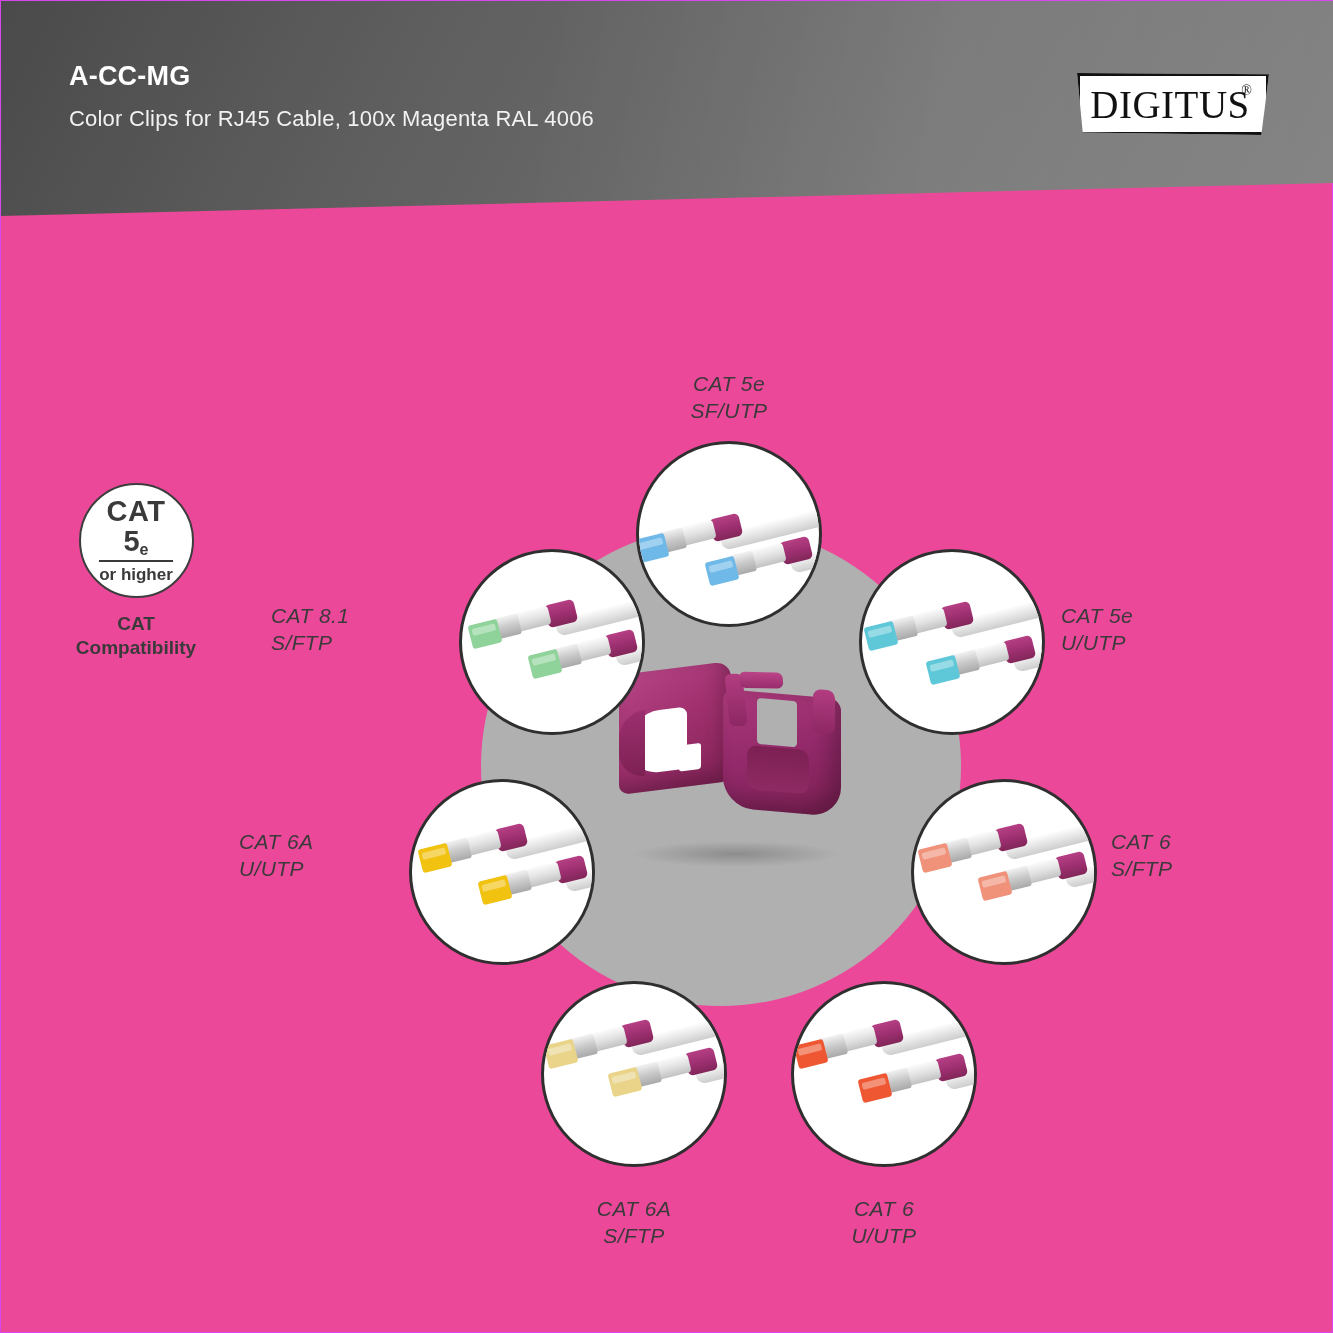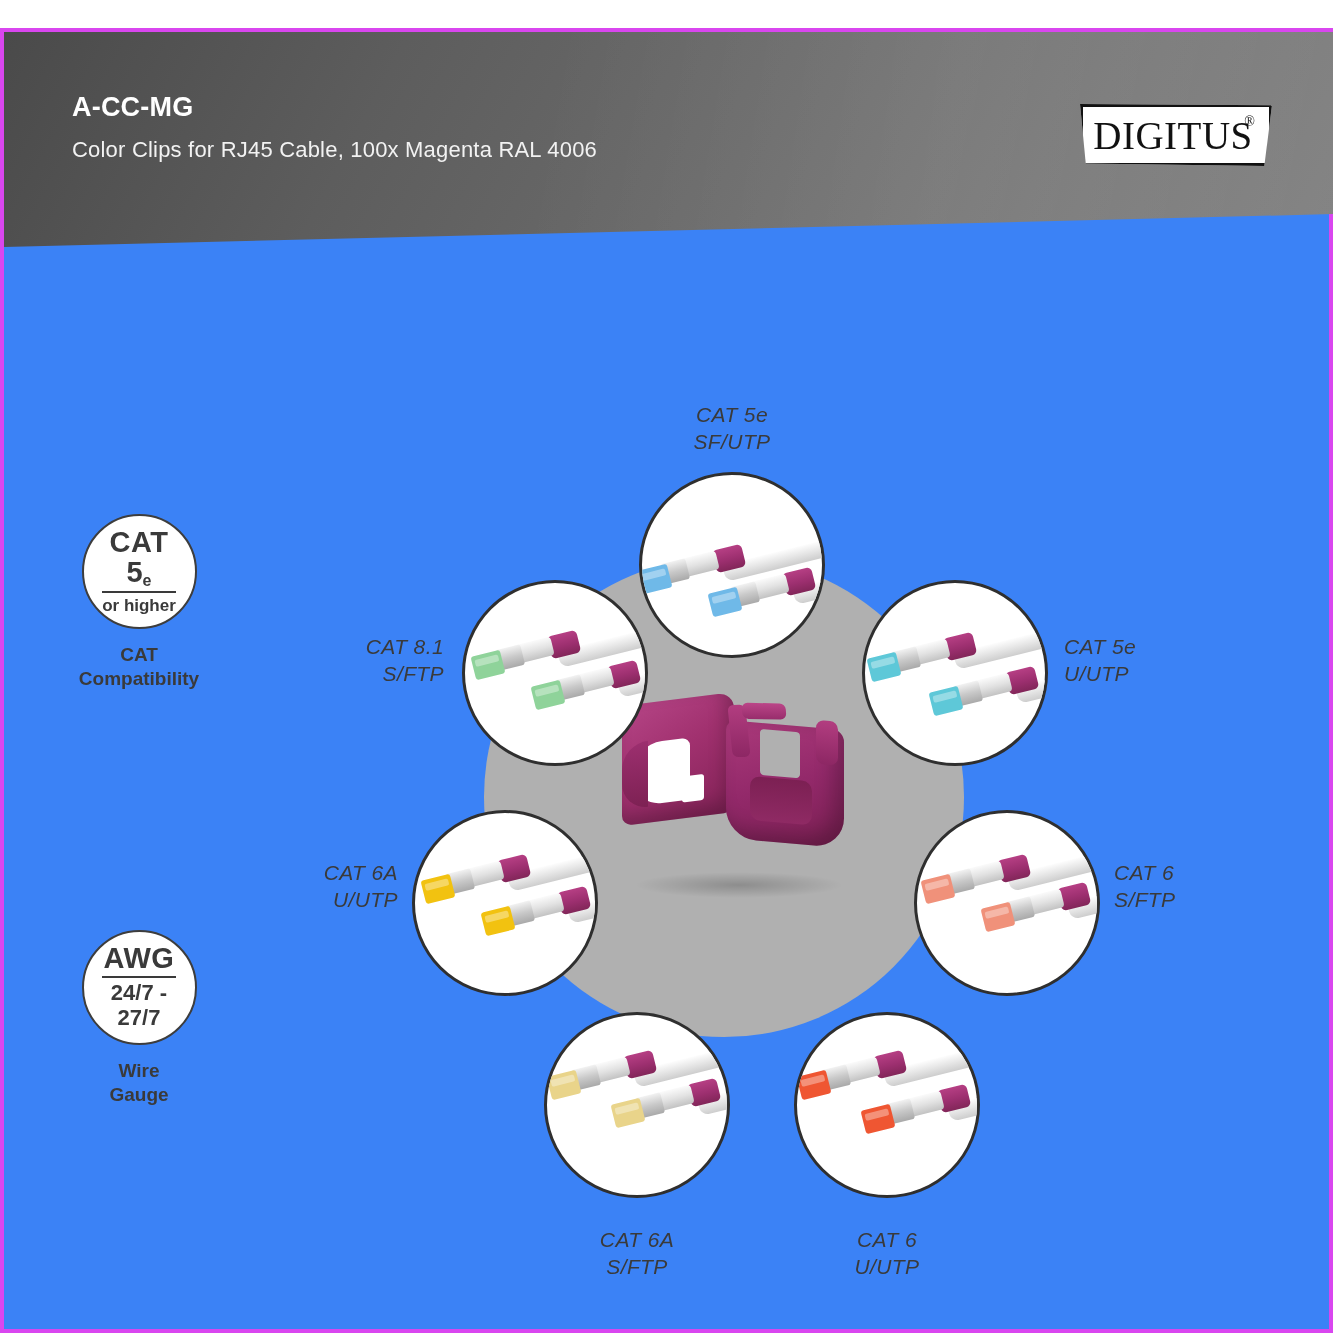--- a/index.html
+++ b/index.html
@@ -5,24 +5,23 @@
   html,body{margin:0;padding:0;}
   body{
     width:1333px;height:1333px;
     background:#ffffff;
     font-family:"Liberation Sans", sans-serif;
     overflow:hidden;
     position:relative;
   }
   #page{
     position:absolute;inset:0;
-    background:#3b82f6;
-    border:4px solid #d946ef;
+    background:#ec4899;
+    border:1px solid #d946ef;
     box-sizing:border-box;
-    margin-top:28px;
   }
 
   
   .header-wrap{
     position:absolute;left:0;top:0;width:1333px;height:230px;
     overflow:hidden;
   }
   .header-bg{
     position:absolute;left:0;top:0;width:1333px;height:230px;
     background:linear-gradient(118deg,#4a4a4a 0%,#5d5d5d 28%,#6b6b6b 55%,#787878 78%,#828282 100%);
@@ -104,21 +103,21 @@
   .callout{
     position:absolute;width:186px;height:186px;border-radius:50%;
     background:#ffffff;border:3px solid #2f2f2f;box-sizing:border-box;
     overflow:hidden;
   }
   .co-label{
     position:absolute;font-size:21px;color:#3a3a3a;line-height:1.28;
     letter-spacing:.4px;white-space:nowrap;
   }
   .co-label.right{text-align:left;}
-  .co-label.left{text-align:right;}
+  .co-label.left{}
   .co-label.center{text-align:center;}
   .jacket{
     position:absolute;height:17px;border-radius:9px;
     background:linear-gradient(180deg,#fdfdfd 0%,#e8e8e8 45%,#cdcdcd 100%);
   }
   .clip{
     position:absolute;width:30px;height:23px;border-radius:5px;
     background:linear-gradient(180deg,#b63f84 0%,#9c2f6f 55%,#822659 100%);
   }
   .boot{
@@ -220,32 +219,20 @@
       <div class="bc-rule"></div>
       <div class="bc-small">or higher</div>
     </div>
     <div class="badge-caption">
       <div>CAT</div>
       <div>Compatibility</div>
     </div>
   </div>
 
 
-  <div class="badge" id="badge-awg">
-    <div class="badge-circle">
-      <div class="bc-top">AWG</div>
-      <div class="bc-rule"></div>
-      <div class="bc-line">24/7 -</div>
-      <div class="bc-line">27/7</div>
-    </div>
-    <div class="badge-caption">
-      <div>Wire</div>
-      <div>Gauge</div>
-    </div>
-  </div>
 
   <div class="stage">
 
     <div class="gray-disc"></div>
 
     <div class="shadow-soft"></div>
     <div class="clip-art">
       <div class="clipA">
         <div class="clipA-mouth"></div>
         <div class="clipA-notch"></div>

